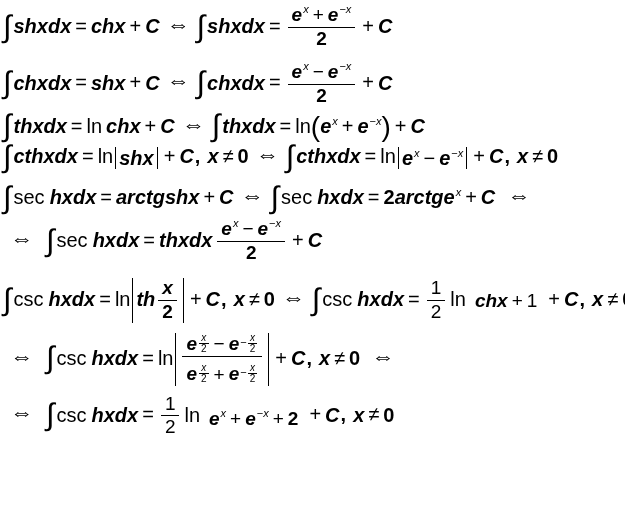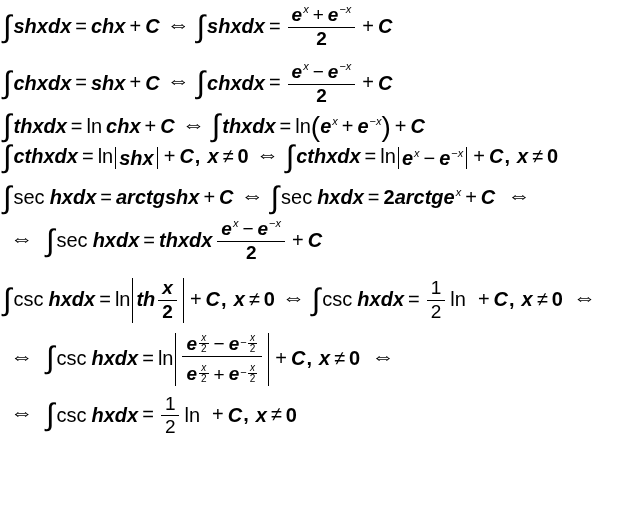--- a/index.html
+++ b/index.html
@@ -59,20 +59,21 @@
           <span class="num"><span class="t bi">e</span><span class="sup"><span class="t i">x</span></span><span class="op">−</span><span class="t bi">e</span><span class="sup"><span class="t rm">−</span><span class="t i">x</span></span></span>
           <span class="den"><span class="t b">2</span></span>
         </span><span class="op">+</span><span class="t bi">C</span></div>
       <div class="line" style="margin-bottom: 10px;"><span class="int">∫</span><span class="t rm">csc</span><span class="sp" style="width: 5px;"></span><span class="t bi">hxdx</span><span class="op">=</span><span class="t rm">ln</span><span class="abs"><span class="t bi">th</span><span class="frac">
             <span class="num"><span class="t bi">x</span></span>
             <span class="den"><span class="t b">2</span></span>
           </span></span><span class="op">+</span><span class="t bi">C</span><span class="cm">,</span><span class="t bi">x</span><span class="op">≠</span><span class="t b">0</span><span class="arr">⇔</span><span class="int">∫</span><span class="t rm">csc</span><span class="sp" style="width: 5px;"></span><span class="t bi">hxdx</span><span class="op">=</span><span class="frac">
           <span class="num"><span class="t rm">1</span></span>
           <span class="den"><span class="t rm">2</span></span>
         </span><span class="sp" style="width: 2px;"></span><span class="t rm">ln</span><span class="sp" style="width: 2px;"></span><span class="frac">
+          <span class="den"><span class="t bi">chx</span><span class="op">+</span><span class="t rm">1</span></span>
         </span><span class="op">+</span><span class="t bi">C</span><span class="cm">,</span><span class="t bi">x</span><span class="op">≠</span><span class="t b">0</span><span class="sp" style="width: 3px;"></span><span class="arr">⇔</span></div>
       <div class="line" style="margin-bottom: 8px;"><span class="arr">⇔</span><span class="sp" style="width: 6px;"></span><span class="int">∫</span><span class="t rm">csc</span><span class="sp" style="width: 5px;"></span><span class="t bi">hxdx</span><span class="op">=</span><span class="t rm">ln</span><span class="abs"><span class="frac">
             <span class="num"><span class="t bi">e</span><span class="sup sf"><span class="frac">
                   <span class="num"><span class="t i">x</span></span>
                   <span class="den"><span class="t rm">2</span></span>
                 </span></span><span class="op">−</span><span class="t bi">e</span><span class="sup sf"><span class="t rm">−</span><span class="frac">
                   <span class="num"><span class="t i">x</span></span>
                   <span class="den"><span class="t rm">2</span></span>
                 </span></span></span>
             <span class="den hs"><span class="t bi">e</span><span class="sup sf"><span class="frac">
@@ -80,15 +81,16 @@
                   <span class="den"><span class="t rm">2</span></span>
                 </span></span><span class="op">+</span><span class="t bi">e</span><span class="sup sf"><span class="t rm">−</span><span class="frac">
                   <span class="num"><span class="t i">x</span></span>
                   <span class="den"><span class="t rm">2</span></span>
                 </span></span></span>
           </span></span><span class="op">+</span><span class="t bi">C</span><span class="cm">,</span><span class="t bi">x</span><span class="op">≠</span><span class="t b">0</span><span class="sp" style="width: 4px;"></span><span class="arr">⇔</span></div>
       <div class="line" style="margin-bottom: 0px;"><span class="arr">⇔</span><span class="sp" style="width: 6px;"></span><span class="int">∫</span><span class="t rm">csc</span><span class="sp" style="width: 5px;"></span><span class="t bi">hxdx</span><span class="op">=</span><span class="frac">
           <span class="num"><span class="t rm">1</span></span>
           <span class="den"><span class="t rm">2</span></span>
         </span><span class="sp" style="width: 2px;"></span><span class="t rm">ln</span><span class="sp" style="width: 2px;"></span><span class="frac">
+          <span class="den hs"><span class="t bi">e</span><span class="sup"><span class="t i">x</span></span><span class="op">+</span><span class="t bi">e</span><span class="sup"><span class="t rm">−</span><span class="t i">x</span></span><span class="op">+</span><span class="t b">2</span></span>
         </span><span class="op">+</span><span class="t bi">C</span><span class="cm">,</span><span class="t bi">x</span><span class="op">≠</span><span class="t b">0</span></div>
     </div>
 </div>
 
 </body></html>

